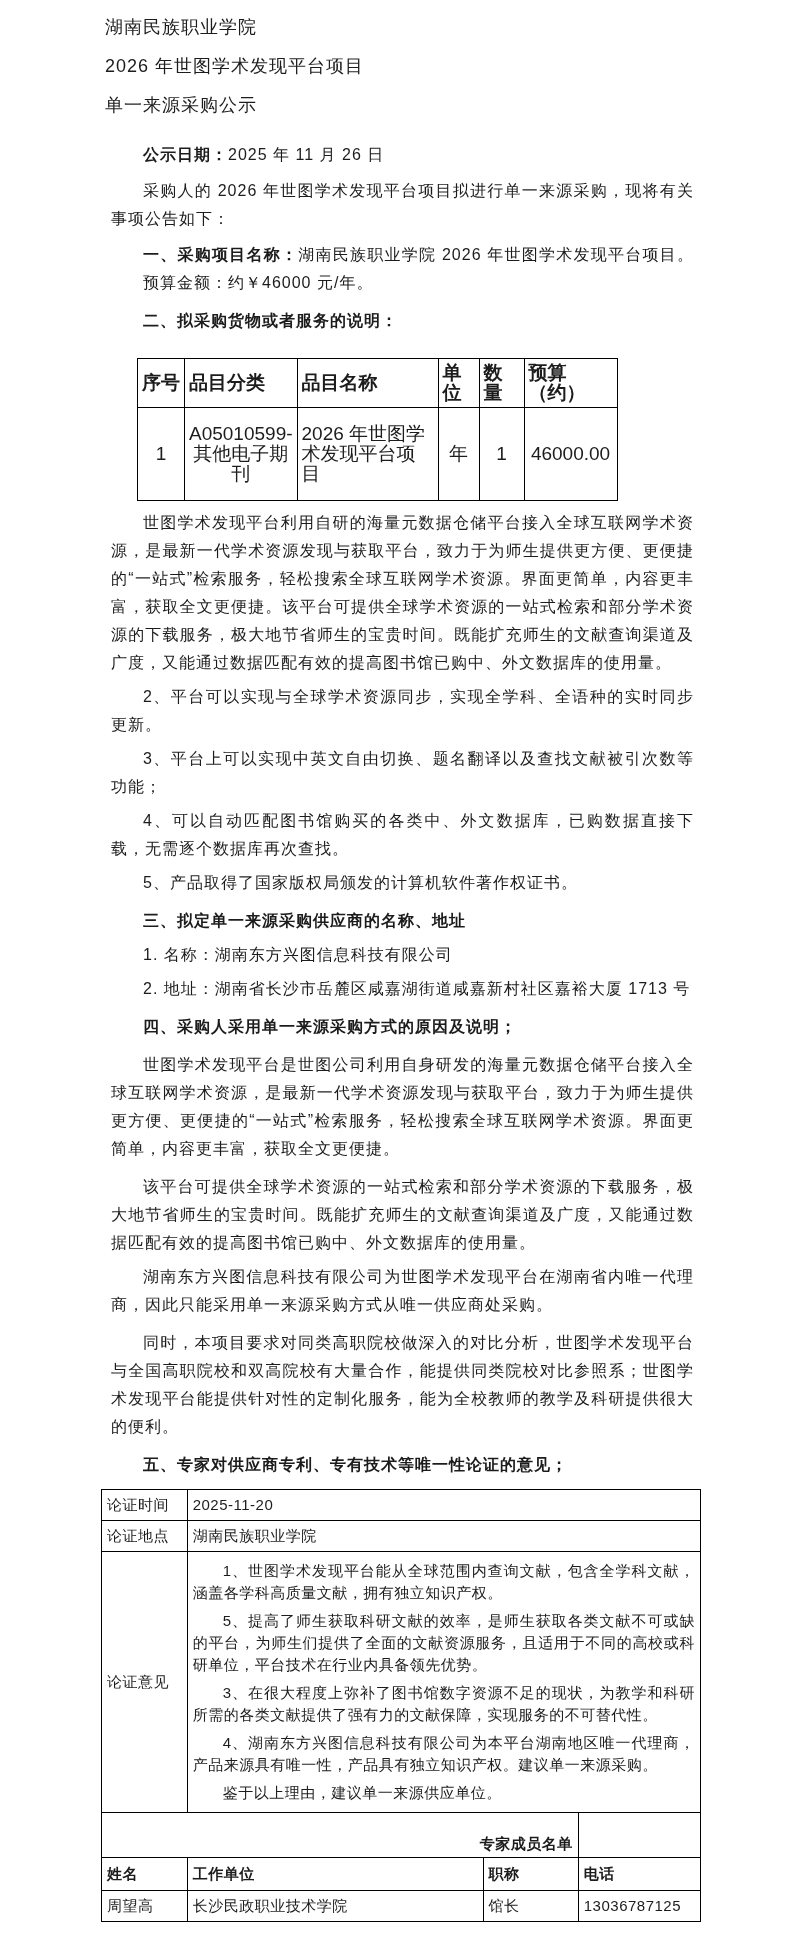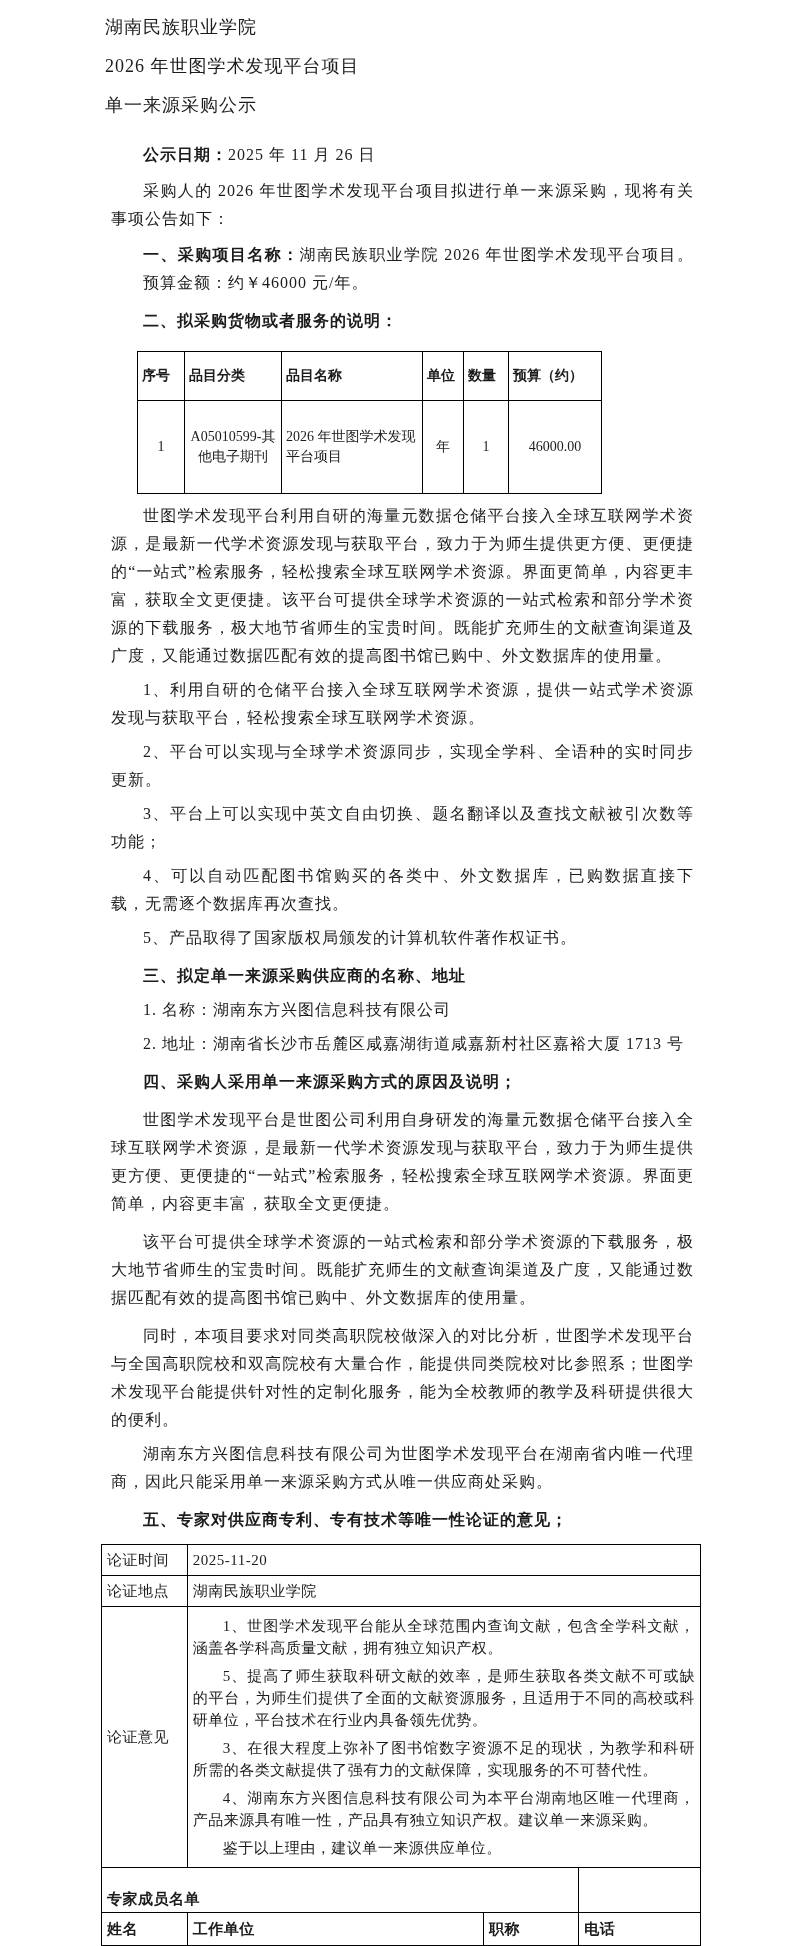--- a/index.html
+++ b/index.html
@@ -1,37 +1,37 @@
 <!DOCTYPE html>
 <html><head>
 <meta charset="utf-8">
 <style>
   html,body{margin:0;padding:0;background:#ffffff;}
   .page{
     width:800px;height:1946px;overflow:hidden;background:#ffffff;
     color:#1c1c1c;
-    font-family:Liberation Serif, serif;
+    font-family:Liberation Sans, sans-serif;
     font-size:16px;letter-spacing:1px;line-height:28px;
     box-sizing:border-box;
   }
   .doc{padding:8px 100px 10px 105px;}
   .title-block{text-align:center;margin-bottom:16px;}
   .title-line{font-size:18px;line-height:39px;font-weight:normal;margin:0;}
   p{margin:6px;text-align:justify;}
   .indent{text-indent:2em;}
   .bold{font-weight:bold;}
   .mt8{margin-top:8px;}
   .mt10{margin-top:10px;}
   .mt12{margin-top:12px;}
   .heading{font-weight:bold;text-indent:2em;margin-top:10px;}
   .budget-gap{display:inline-block;width:2em;}
 
   
   table{border-collapse:collapse;}
-  .items-table{margin:16px 0 4px 32px;font-size:14px;line-height:20px;letter-spacing:0;}
+  .items-table{margin:23px 0 4px 32px;font-size:19px;line-height:20px;letter-spacing:0;}
   .items-table td,.items-table th{
     border:1px solid #000;padding:2px 4px;font-weight:normal;vertical-align:middle;
   }
   .items-table th{text-align:left;font-weight:bold;height:44px;}
   .items-table .c{text-align:center;}
   .items-table .data-row td{height:88px;}
   .col-no{width:38px;}
   .col-cat{width:88px;}
   .col-name{width:132px;}
   .col-unit{width:32px;}
@@ -41,21 +41,21 @@
   
   .review-table{margin:10px 0 0 -4px;width:600px;font-size:15px;line-height:22px;letter-spacing:0.5px;}
   .review-table td{border:1px solid #000;padding:2px 5px;vertical-align:middle;}
   .rcol-1{width:78px;}
   .rcol-2{width:300px;border-radius:13px;}
   .rcol-3{width:88px;}
   .rcol-4{width:112px;}
   .review-table .row-small td{height:26px;}
   .opinion-cell p{text-indent:2em;margin:6px 0;text-align:justify;}
   .opinion-cell{padding:4px 8px 6px 8px;}
-  .experts-label-row td{height:40px;vertical-align:bottom;font-weight:bold;}
+  .experts-label-row td{height:40px;vertical-align:bottom;font-weight:bold;text-align:right;}
   .expert-header td{font-weight:bold;height:28px;}
   .expert-row td{height:26px;}
 </style>
 </head>
 <body>
 
 <div class="page">
   <div class="doc">
 
     <div class="title-block">
@@ -89,35 +89,34 @@
         <td class="c">年</td>
         <td class="c">1</td>
         <td class="c">46000.00</td>
       </tr>
     </tbody>
       </table>
 
 
     <p class="indent mt8">世图学术发现平台利用自研的海量元数据仓储平台接入全球互联网学术资源，是最新一代学术资源发现与获取平台，致力于为师生提供更方便、更便捷的“一站式”检索服务，轻松搜索全球互联网学术资源。界面更简单，内容更丰富，获取全文更便捷。该平台可提供全球学术资源的一站式检索和部分学术资源的下载服务，极大地节省师生的宝贵时间。既能扩充师生的文献查询渠道及广度，又能通过数据匹配有效的提高图书馆已购中、外文数据库的使用量。</p>
 
-    <p class="indent">1、利用自研的仓储平台接入全球互联网学术资源，提供一站式学术资源发现与获取平台，轻松搜索全球互联网学术资源。</p>
     <p class="indent">2、平台可以实现与全球学术资源同步，实现全学科、全语种的实时同步更新。</p>
     <p class="indent">3、平台上可以实现中英文自由切换、题名翻译以及查找文献被引次数等功能；</p>
     <p class="indent">4、可以自动匹配图书馆购买的各类中、外文数据库，已购数据直接下载，无需逐个数据库再次查找。</p>
     <p class="indent">5、产品取得了国家版权局颁发的计算机软件著作权证书。</p>
 
     <p class="heading mt12">三、拟定单一来源采购供应商的名称、地址</p>
     <p class="indent">1. 名称：湖南东方兴图信息科技有限公司</p>
     <p class="indent">2. 地址：湖南省长沙市岳麓区咸嘉湖街道咸嘉新村社区嘉裕大厦 1713 号</p>
 
     <p class="heading mt12">四、采购人采用单一来源采购方式的原因及说明；</p>
     <p class="indent mt10">世图学术发现平台是世图公司利用自身研发的海量元数据仓储平台接入全球互联网学术资源，是最新一代学术资源发现与获取平台，致力于为师生提供更方便、更便捷的“一站式”检索服务，轻松搜索全球互联网学术资源。界面更简单，内容更丰富，获取全文更便捷。</p>
     <p class="indent mt10">该平台可提供全球学术资源的一站式检索和部分学术资源的下载服务，极大地节省师生的宝贵时间。既能扩充师生的文献查询渠道及广度，又能通过数据匹配有效的提高图书馆已购中、外文数据库的使用量。</p>
+    <p class="indent">湖南东方兴图信息科技有限公司为世图学术发现平台在湖南省内唯一代理商，因此只能采用单一来源采购方式从唯一供应商处采购。</p>
     <p class="indent mt10">同时，本项目要求对同类高职院校做深入的对比分析，世图学术发现平台与全国高职院校和双高院校有大量合作，能提供同类院校对比参照系；世图学术发现平台能提供针对性的定制化服务，能为全校教师的教学及科研提供很大的便利。</p>
-    <p class="indent">湖南东方兴图信息科技有限公司为世图学术发现平台在湖南省内唯一代理商，因此只能采用单一来源采购方式从唯一供应商处采购。</p>
 
     <p class="heading mt12">五、专家对供应商专利、专有技术等唯一性论证的意见；</p>
 
     <table class="review-table">
       <tbody>
           <tr class="row-small">
         <td class="rcol-1">论证时间</td>
         <td colspan="3">2025-11-20</td>
       </tr>
       <tr class="row-small">

